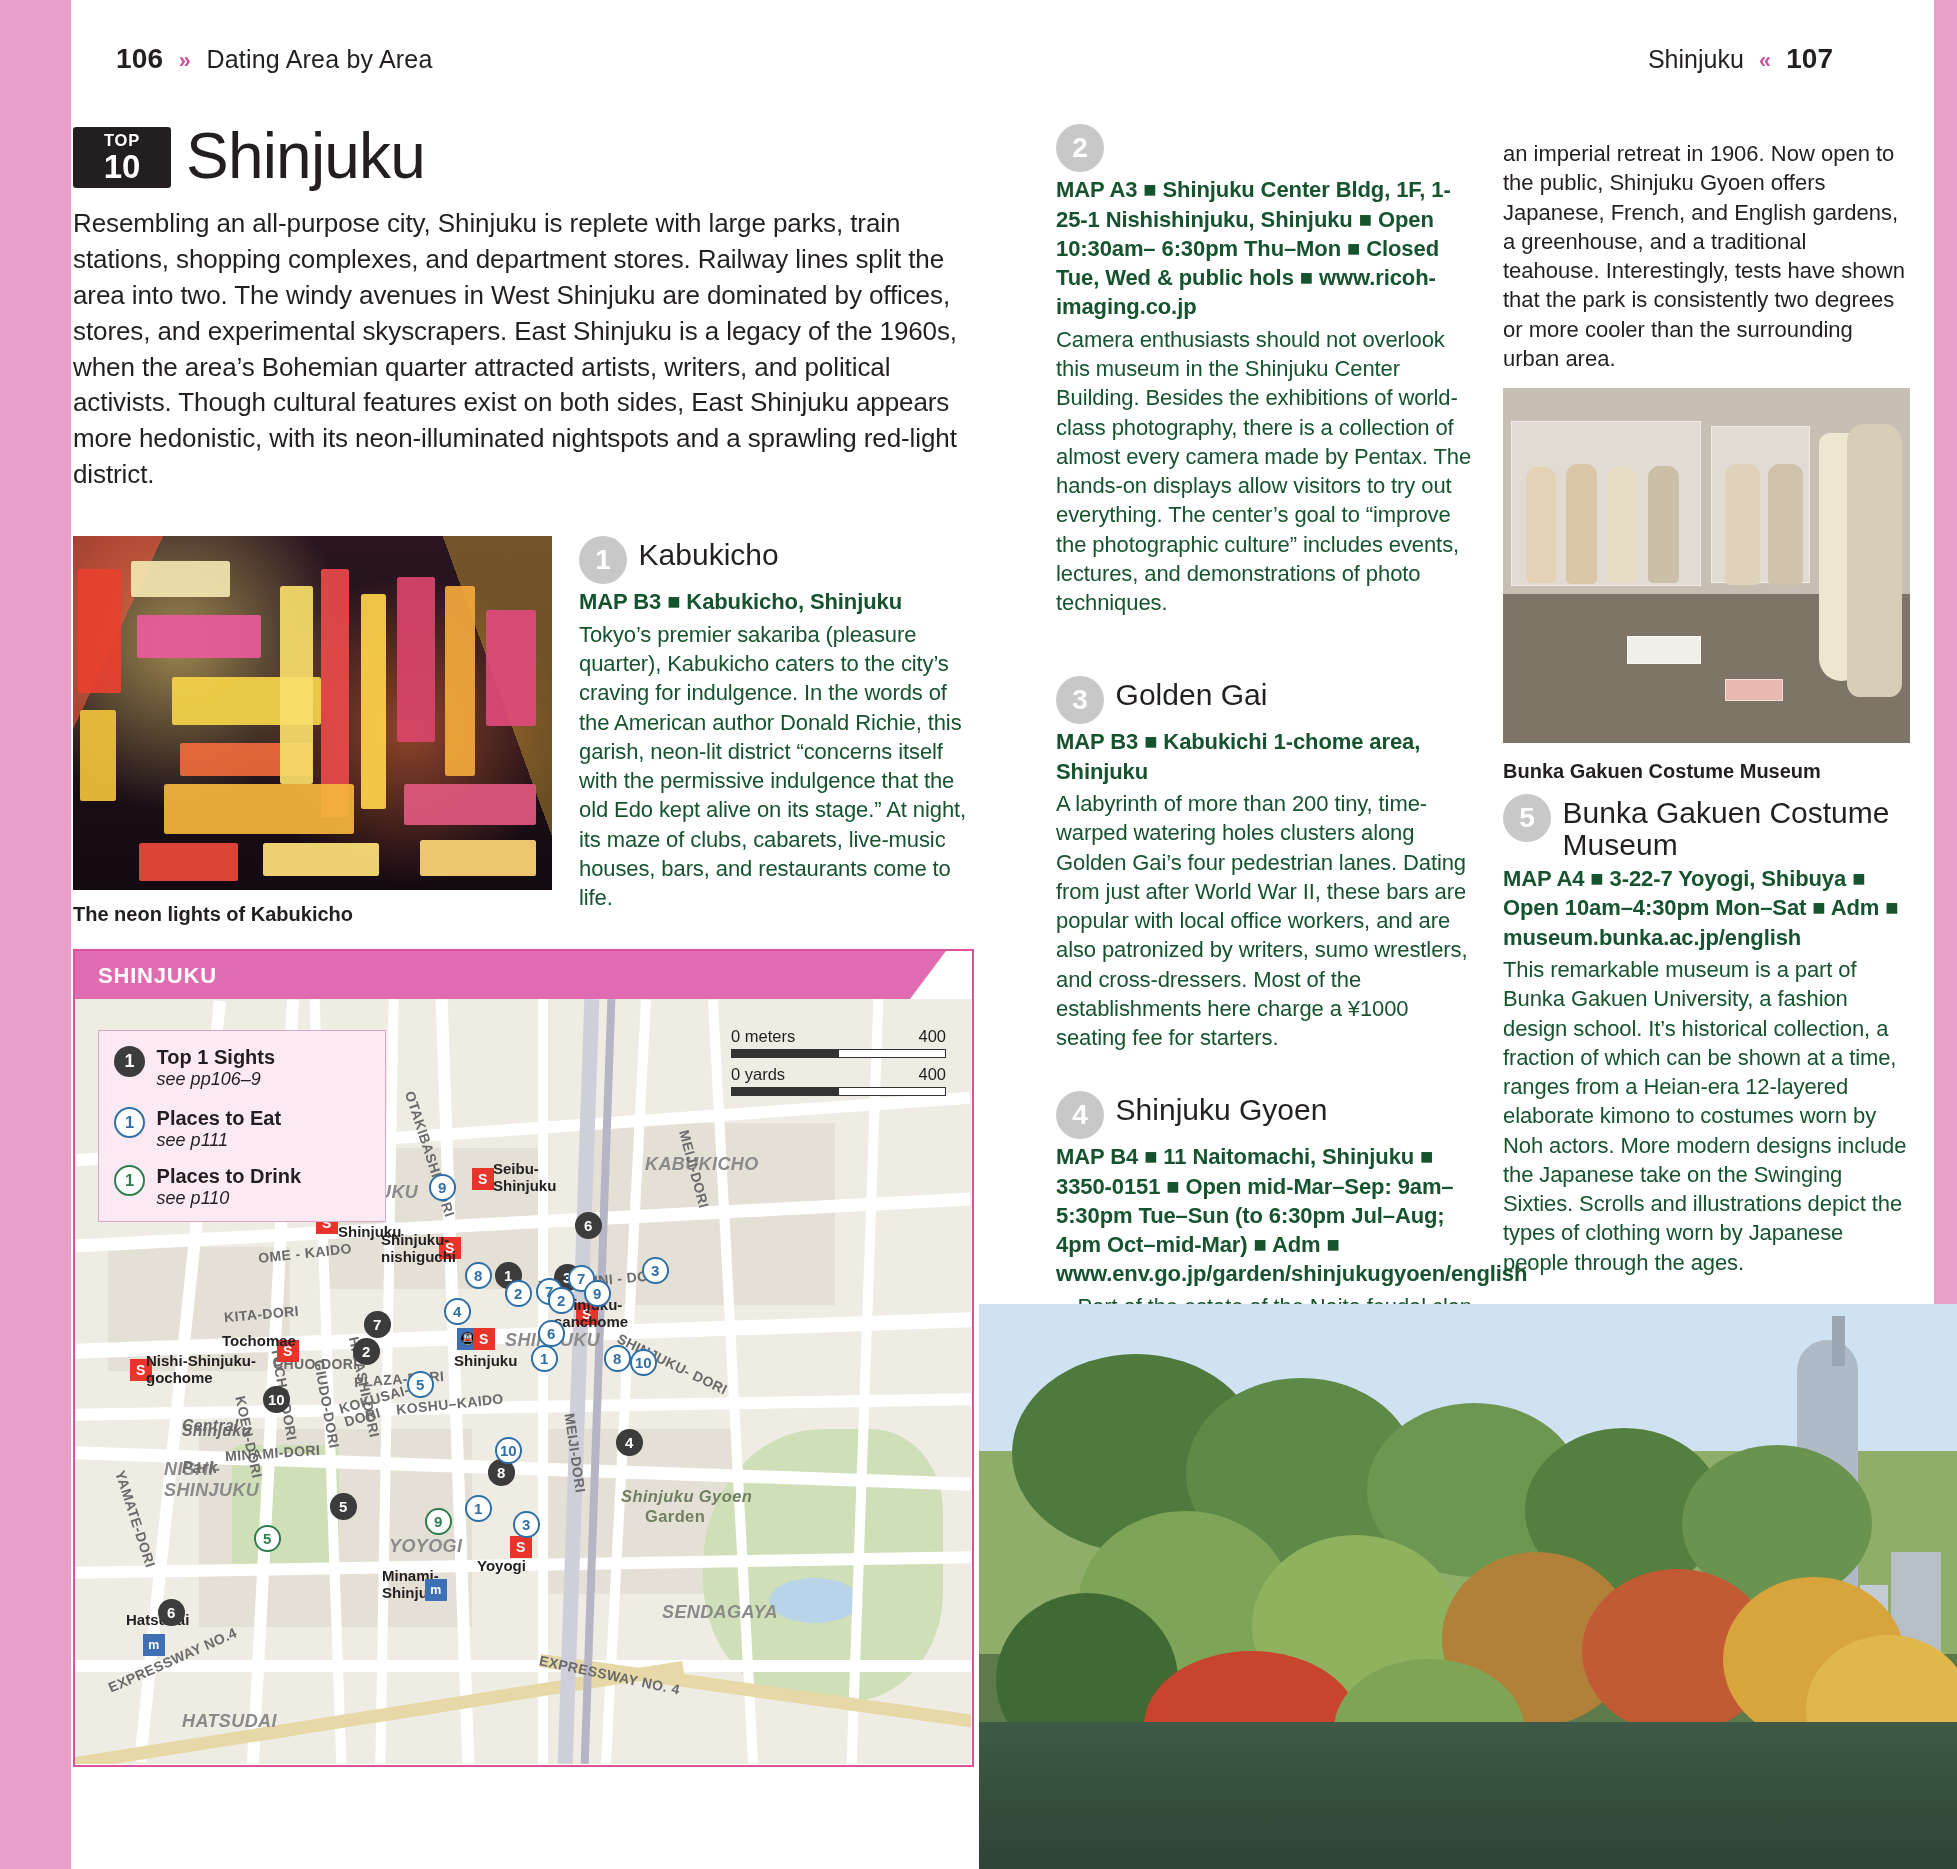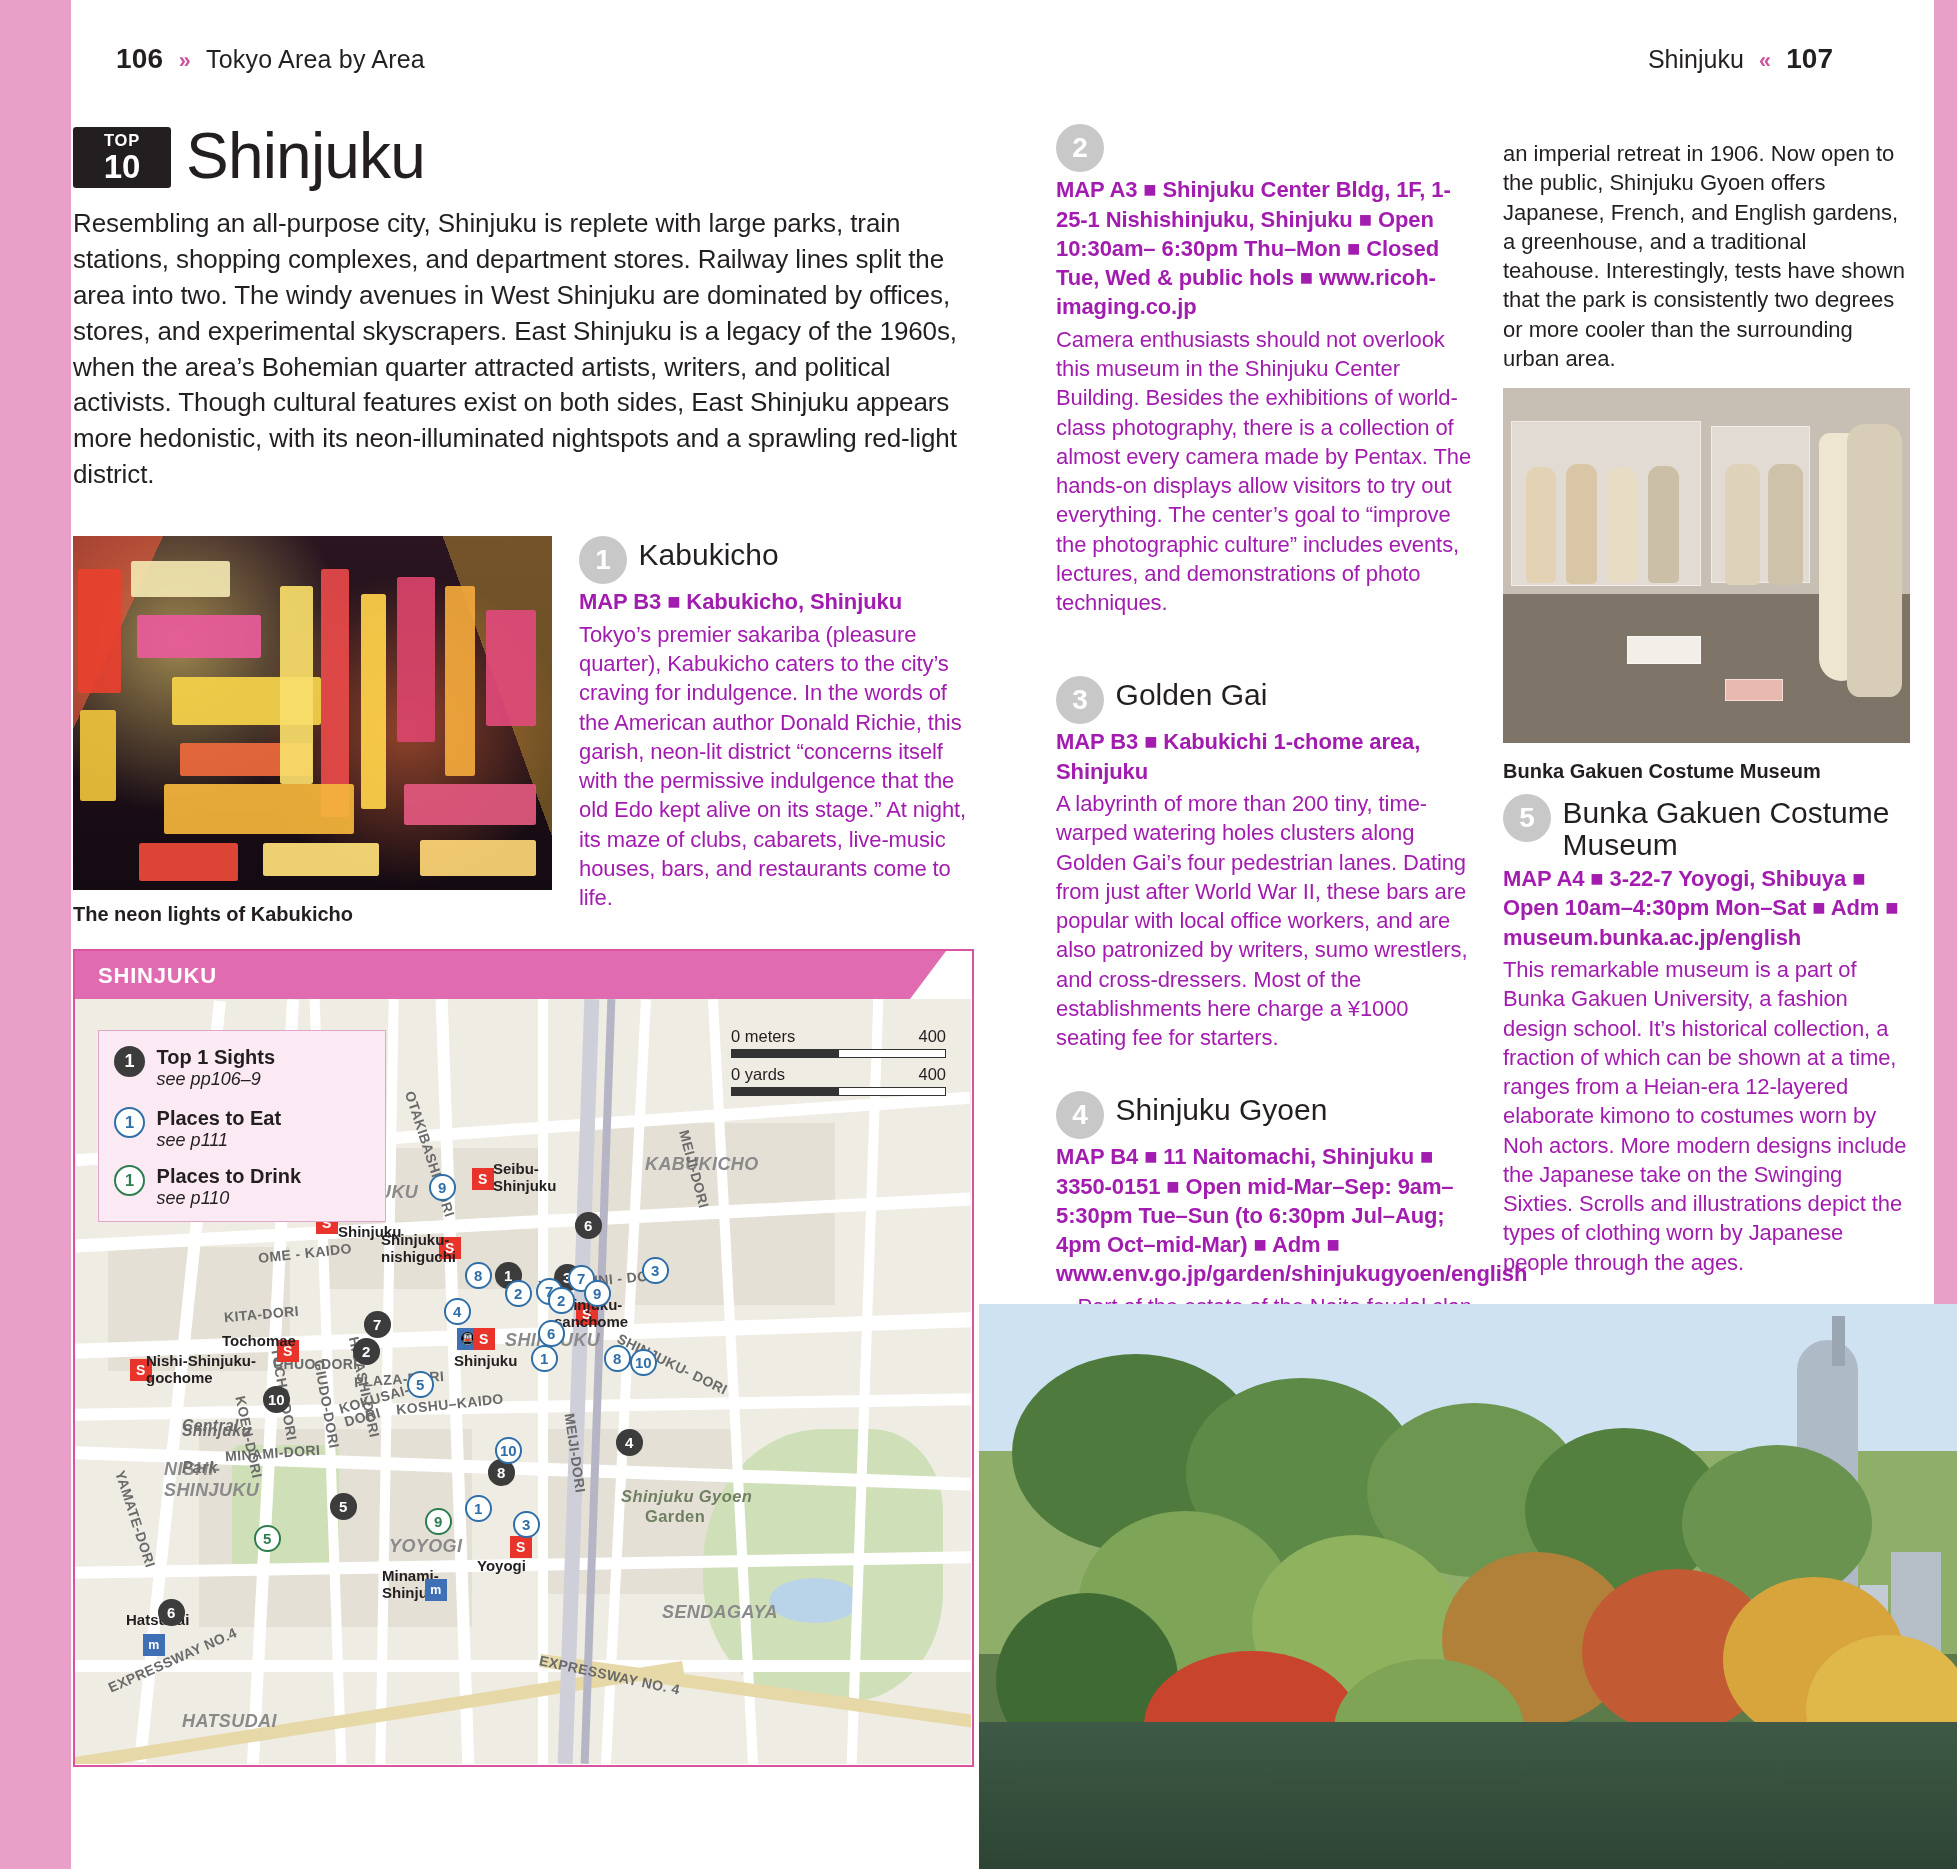--- a/index.html
+++ b/index.html
@@ -72,21 +72,21 @@
     flex:0 0 auto;
     width:48px; height:48px; border-radius:50%;
     background:#c8c8c8; color:#ffffff;
     display:flex; align-items:center; justify-content:center;
     font-size:28px; font-weight:bold; margin-right:11.6px;
   }
   .entry-title {
     font-size:30px; color:#231f20; line-height:1.06; padding-top:3.3px;
   }
   .entry-body {
-    font-size:22px; line-height:1.33; color:#a21caf; margin-top:3.3px;
+    font-size:22px; line-height:1.33; color:#14532d; margin-top:3.3px;
     letter-spacing:-0.1px;
   }
   .meta { font-weight:bold; }
 
   
   .kabukicho-block { position:absolute; left:579px; top:536px; width:395px; }
 
   
   .e2 { position:absolute; left:1056px; top:124px;  width:422px; }
   .e3 { position:absolute; left:1056px; top:676px;  width:422px; }
@@ -203,21 +203,21 @@
 <div class="page">
 
   <div class="edge-left"></div>
   <div class="edge-right"></div>
   <div class="header-band"></div>
   <div class="header-inner"></div>
 
   <div class="hdr-left">
     <span class="num">106</span>
     <span class="chev">»</span>
-    <span>Tokyo Area by Area</span>
+    <span>Dating Area by Area</span>
   </div>
   <div class="hdr-right">
     <span>Shinjuku</span>
     <span class="chev">«</span>
     <span class="num">107</span>
   </div>
 
   <div class="col col-left">
     <div class="title-row">
       <div class="badge-wrap">

